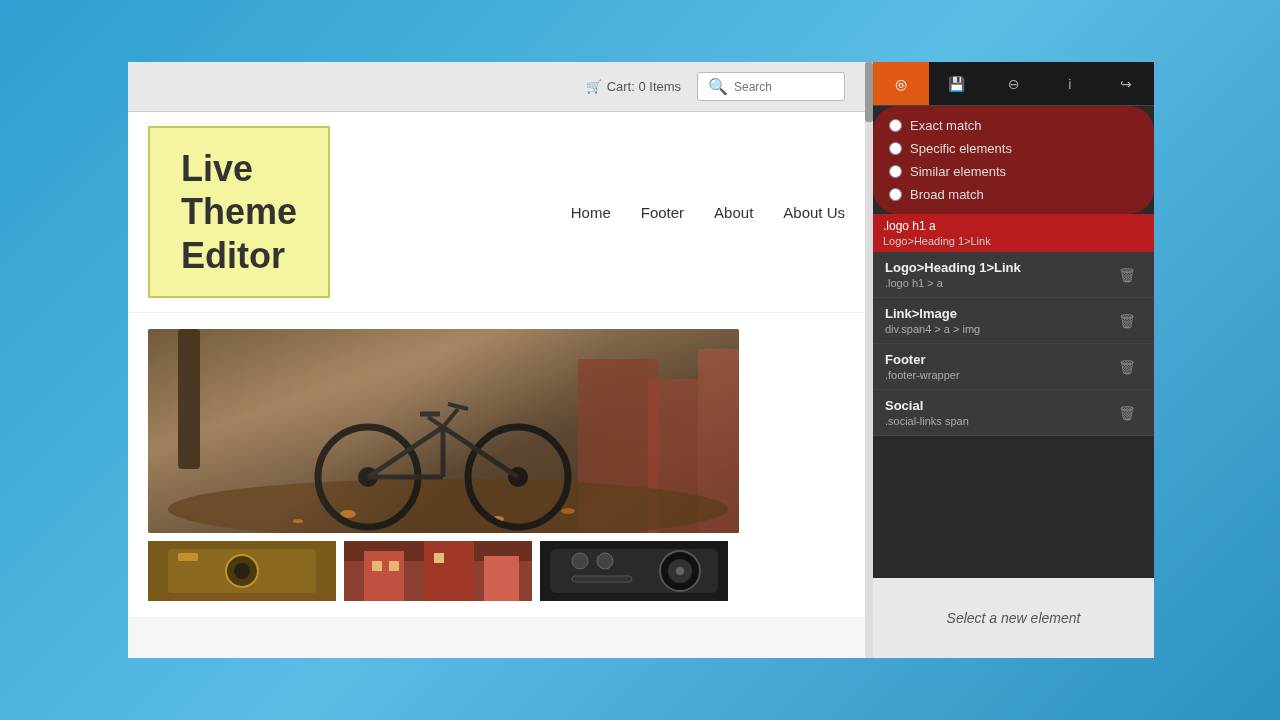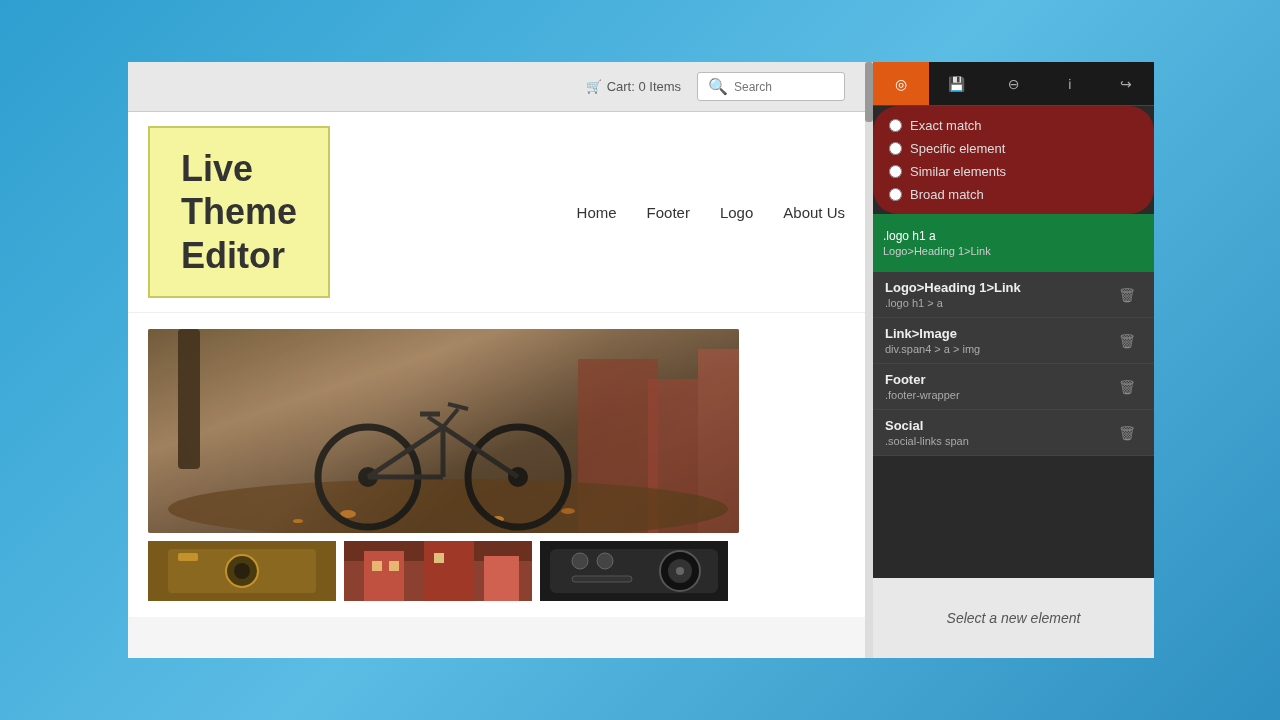--- a/index.html
+++ b/index.html
@@ -209,22 +209,22 @@
     }
 
     .match-option input[type="radio"] {
       accent-color: #e05a14;
       width: 13px;
       height: 13px;
     }
 
     
     .selector-breadcrumb {
-      background: #15803d;
-      padding: 15px 10px;
+      background: #b91c1c;
+      padding: 5px 10px;
       font-size: 12px;
     }
 
     .selector-breadcrumb .selector-input {
       color: #fff;
       font-size: 12px;
     }
 
     .selector-breadcrumb .selector-path {
       color: #ccc;
@@ -308,21 +308,21 @@
 
     <div class="preview-nav">
 
       <div class="logo-box">
         <div class="logo-text">Live<br>Theme<br>Editor</div>
       </div>
 
       <div class="nav-links">
         <a class="nav-link active">Home</a>
         <a class="nav-link">Footer</a>
-        <a class="nav-link">Logo</a>
+        <a class="nav-link">About</a>
         <a class="nav-link">About Us</a>
       </div>
     </div>
 
     <div class="preview-content">
 
       <div class="hero-image">
 
         <svg width="591" height="204" xmlns="http://www.w3.org/2000/svg" style="position:absolute;inset:0;opacity:0.85;">
 
@@ -432,21 +432,21 @@
       </div>
     </div>
 
     <div class="match-options">
       <div class="match-option">
         <input type="radio" name="match" style="">
         <span>Exact match</span>
       </div>
       <div class="match-option">
         <input type="radio" name="match" style="">
-        <span>Specific element</span>
+        <span>Specific elements</span>
       </div>
       <div class="match-option">
         <input type="radio" name="match" style="">
         <span>Similar elements</span>
       </div>
       <div class="match-option">
         <input type="radio" name="match" style="">
         <span>Broad match</span>
       </div>
     </div>

